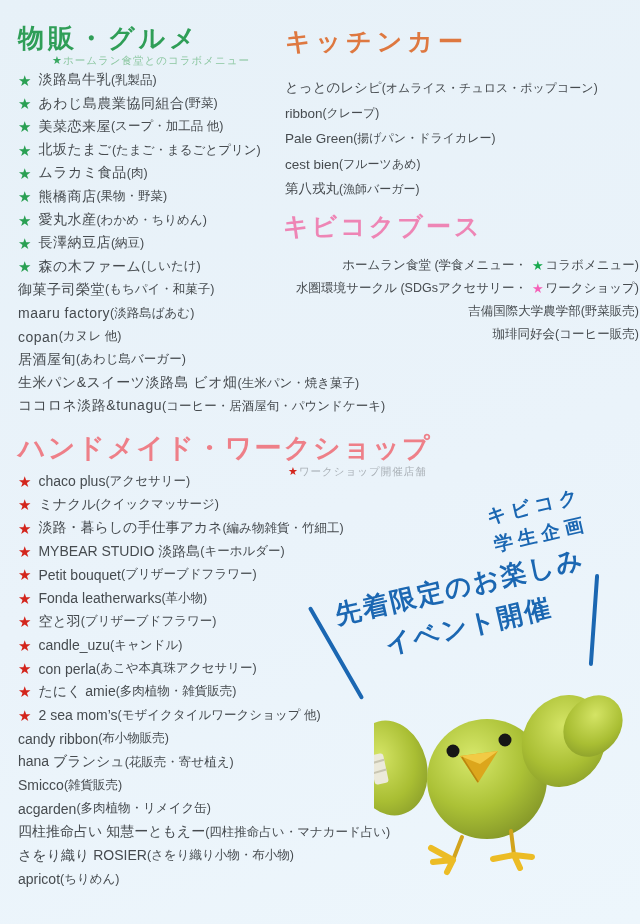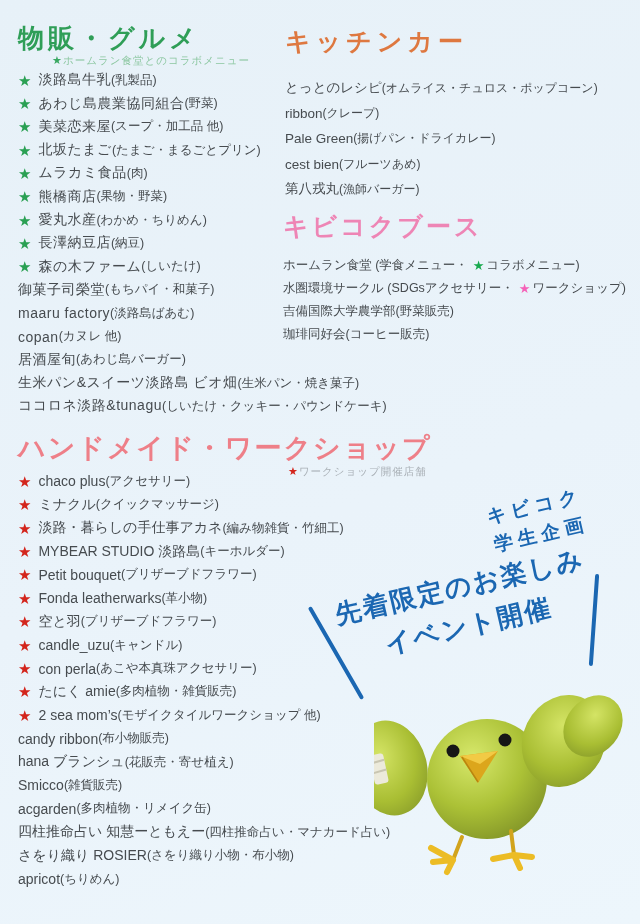--- a/index.html
+++ b/index.html
@@ -31,21 +31,21 @@
   #sec-kitchen h2{font-size:25px; letter-spacing:5px; color:#de7840;}
   #sec-kitchen ul{margin-top:20px;}
   #sec-kitchen li{height:25.3px; display:flex; align-items:center; white-space:nowrap;}
   #sec-kitchen .iname{font-size:13.5px;}
   #sec-kitchen .idesc{font-size:12px;}
 
   
   #sec-booth{left:283px; top:213px; width:356px;}
   #sec-booth h2{font-size:25px; letter-spacing:3px; color:#ee85b5;}
   #sec-booth ul{margin-top:13px;}
-  #sec-booth li{height:23.2px; display:flex; align-items:center; white-space:nowrap; font-size:12.5px;}
+  #sec-booth li{height:23.2px; display:flex; align-items:center; white-space:nowrap; font-size:12.5px;justify-content:flex-end;}
   .istar{font-size:13px; margin:0 2px 0 5px; line-height:1;}
   .star-green{color:#17a94e;}
   .star-pink{color:#f561b8;}
 
   
   #sec-handmade{left:18px; top:434px; width:610px;}
   #sec-handmade h2{font-size:27px; letter-spacing:2px; color:#ee7f88;}
   .hm-note{position:absolute; left:270px; top:31px; font-size:10.5px; letter-spacing:1px; color:#a9b0b6;}
   .hm-note .nstar{color:#d3251c; font-size:11px;}
   #sec-handmade ul{margin-top:6px;}
@@ -162,21 +162,21 @@
 
         <li class="row">
 
           <span class="iname">生米パン&amp;スイーツ淡路島 ビオ畑</span>
           <span class="idesc">(生米パン・焼き菓子)</span>
         </li>
 
         <li class="row">
 
           <span class="iname">ココロネ淡路&amp;tunagu</span>
-          <span class="idesc">(しいたけ・クッキー・パウンドケーキ)</span>
+          <span class="idesc">(コーヒー・居酒屋旬・パウンドケーキ)</span>
         </li>
       </ul>
   </section>
 
   <section id="sec-kitchen">
     <h2>キッチンカー</h2>
     <ul class="vlist">
 
         <li class="row">
           <span class="iname">とっとのレシピ</span>

